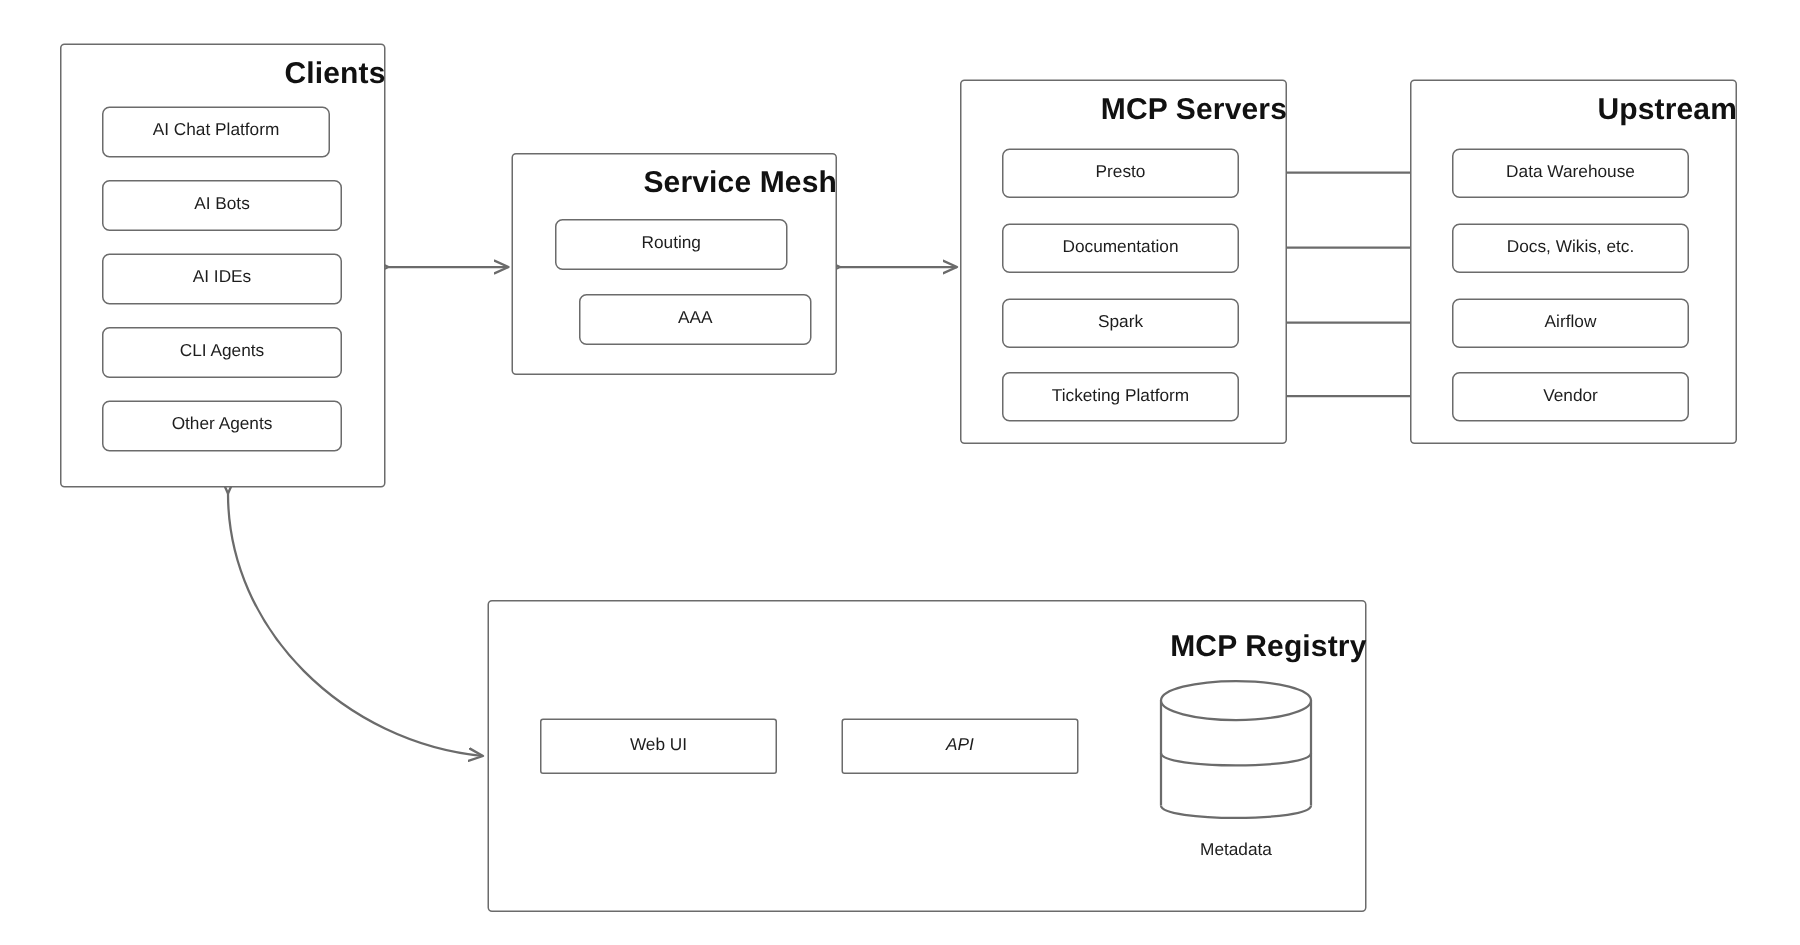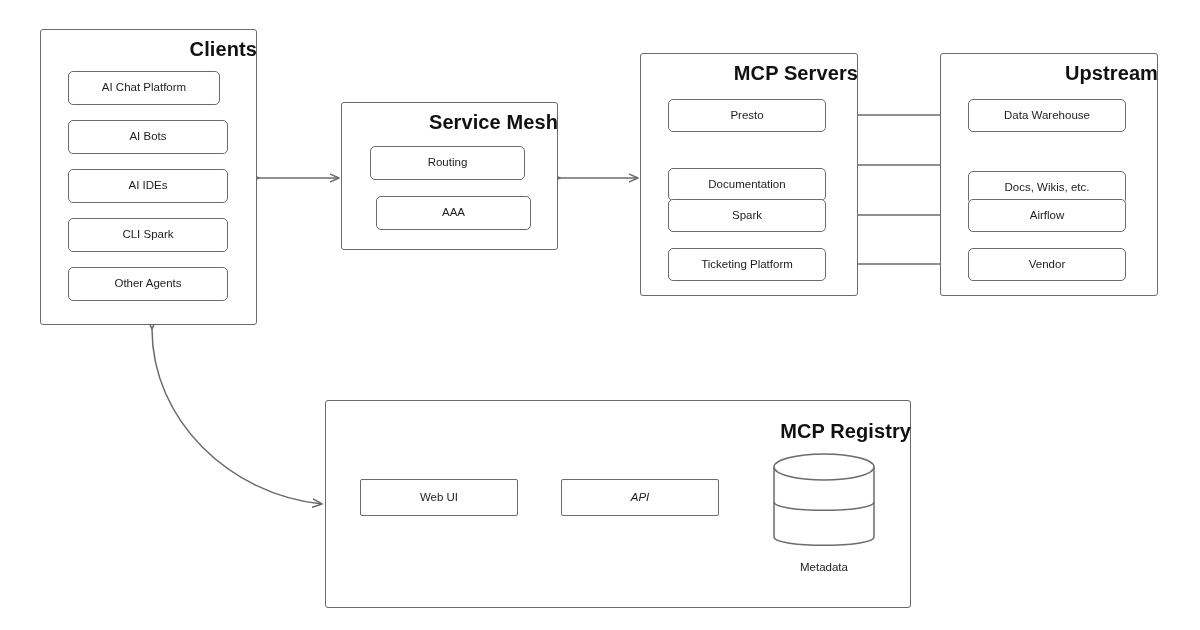--- a/index.html
+++ b/index.html
@@ -137,42 +137,42 @@
       <path d="M 152 329 C 152 420 230 495 322 504" marker-start="url(#arrow-start)" marker-end="url(#arrow-end)"></path>
     </g>
   </svg>
 
   <div class="group-box" id="clients-box"></div>
   <div class="group-title" id="clients-title">Clients</div>
 
   <div class="node" style="left:68px; top:71px; width:152px; height:34px;">AI Chat Platform</div>
   <div class="node" style="left:68px; top:120px; width:160px; height:34px;">AI Bots</div>
   <div class="node" style="left:68px; top:169px; width:160px; height:34px;">AI IDEs</div>
-  <div class="node" style="left:68px; top:218px; width:160px; height:34px;">CLI Spark</div>
+  <div class="node" style="left:68px; top:218px; width:160px; height:34px;">CLI Agents</div>
   <div class="node" style="left:68px; top:267px; width:160px; height:34px;">Other Agents</div>
 
   <div class="group-box" id="mesh-box"></div>
   <div class="group-title" id="mesh-title">Service Mesh</div>
 
   <div class="node" style="left:370px; top:146px; width:155px; height:34px;">Routing</div>
-  <div class="node" style="left:376px; top:196px; width:155px; height:34px;">AAA</div>
+  <div class="node" style="left:386px; top:196px; width:155px; height:34px;">AAA</div>
 
   <div class="group-box" id="servers-box"></div>
   <div class="group-title" id="servers-title">MCP Servers</div>
 
   <div class="node" style="left:668px; top:99px; width:158px; height:33px;">Presto</div>
-  <div class="node" style="left:668px; top:149px; width:158px; height:33px;margin-top:19px;">Documentation</div>
+  <div class="node" style="left:668px; top:149px; width:158px; height:33px;">Documentation</div>
   <div class="node" style="left:668px; top:199px; width:158px; height:33px;">Spark</div>
   <div class="node" style="left:668px; top:248px; width:158px; height:33px;">Ticketing Platform</div>
 
   <div class="group-box" id="upstream-box"></div>
   <div class="group-title" id="upstream-title">Upstream</div>
 
   <div class="node" style="left:968px; top:99px; width:158px; height:33px;">Data Warehouse</div>
-  <div class="node" style="left:968px; top:149px; width:158px; height:33px;margin-top:22px;">Docs, Wikis, etc.</div>
+  <div class="node" style="left:968px; top:149px; width:158px; height:33px;">Docs, Wikis, etc.</div>
   <div class="node" style="left:968px; top:199px; width:158px; height:33px;">Airflow</div>
   <div class="node" style="left:968px; top:248px; width:158px; height:33px;">Vendor</div>
 
   <div class="group-box" id="registry-box"></div>
   <div class="group-title" id="registry-title">MCP Registry</div>
 
   <div class="node sq" style="left:360px; top:479px; width:158px; height:37px;">Web UI</div>
   <div class="node sq" style="left:561px; top:479px; width:158px; height:37px;font-style:italic;">API</div>
 
   <svg id="metadata-cyl" viewBox="0 0 104 100" xmlns="http://www.w3.org/2000/svg">

